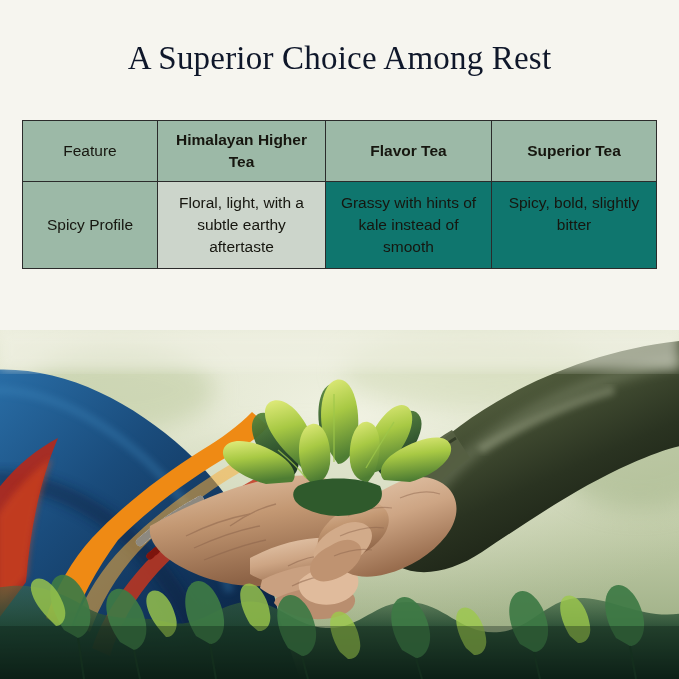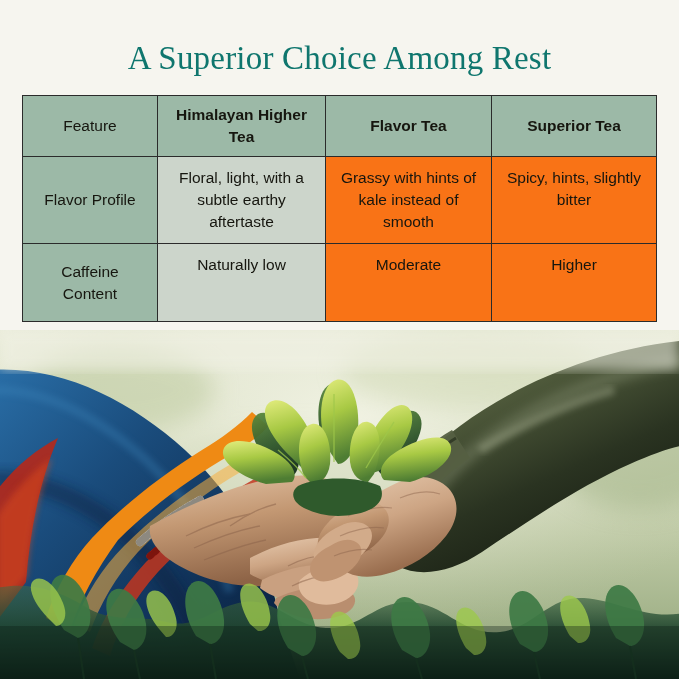--- a/index.html
+++ b/index.html
@@ -30,31 +30,31 @@
     height: 96px;
     display: flex;
     align-items: center;
     justify-content: center;
     background: #f6f5ef;
   }
   .page-title {
     font-family: "Liberation Serif", serif;
     font-size: 33px;
     font-weight: 400;
-    color: #0f766e;
+    color: #0f172a;
     letter-spacing: 0.2px;
     white-space: nowrap;
     margin-top: 20px;
   }
 
   
   .table-wrap {
     position: absolute;
     left: 22px;
-    top: 95px;
+    top: 120px;
     width: 634px;
     background: #f6f5ef;
   }
   table.compare {
     width: 634px;
     border-collapse: collapse;
     table-layout: fixed;
     border: 1.5px solid #2b2b2b;
   }
   table.compare col.c1 { width: 135px; }
@@ -86,21 +86,21 @@
   table.compare thead th.h-feature { font-weight: 400; }
 
   table.compare tbody td.col-feature {
     background: #9cb9a7;
     vertical-align: middle;
   }
   table.compare tbody td.col-hgt {
     background: #ccd5cb;
   }
   table.compare tbody td.col-plain {
-    background: #f97316;
+    background: #0f766e;
   }
 
   table.compare tbody tr.row-flavor td { height: 82px; margin-top: 44px; }
   table.compare tbody tr.row-caffeine td { height: 78px; }
 
   td.align-left { text-align: left; padding-left: 18px; }
 
   
   .photo {
     position: absolute;
@@ -134,30 +134,24 @@
       <thead>
         <tr>
           <th class="h-feature">Feature</th>
           <th>Himalayan Higher Tea</th>
           <th>Flavor Tea</th>
           <th>Superior Tea</th>
         </tr>
       </thead>
       <tbody>
         <tr class="row-flavor">
-          <td class="col-feature">Flavor Profile</td>
+          <td class="col-feature">Spicy Profile</td>
           <td class="col-hgt">Floral, light, with a subtle earthy aftertaste</td>
           <td class="col-plain">Grassy with hints of kale instead of smooth</td>
-          <td class="col-plain align-left">Spicy, hints, slightly bitter</td>
-        </tr>
-        <tr class="row-caffeine">
-          <td class="col-feature">Caffeine Content</td>
-          <td class="col-hgt">Naturally low</td>
-          <td class="col-plain">Moderate</td>
-          <td class="col-plain">Higher</td>
+          <td class="col-plain align-left">Spicy, bold, slightly bitter</td>
         </tr>
       </tbody>
     </table>
   </div>
 
   <div class="photo">
     <svg viewBox="0 0 679 349" preserveAspectRatio="none">
       <defs>
         <linearGradient id="bgSky" x1="0" y1="0" x2="0" y2="1">
           <stop offset="0%" stop-color="#eceedd"></stop>

